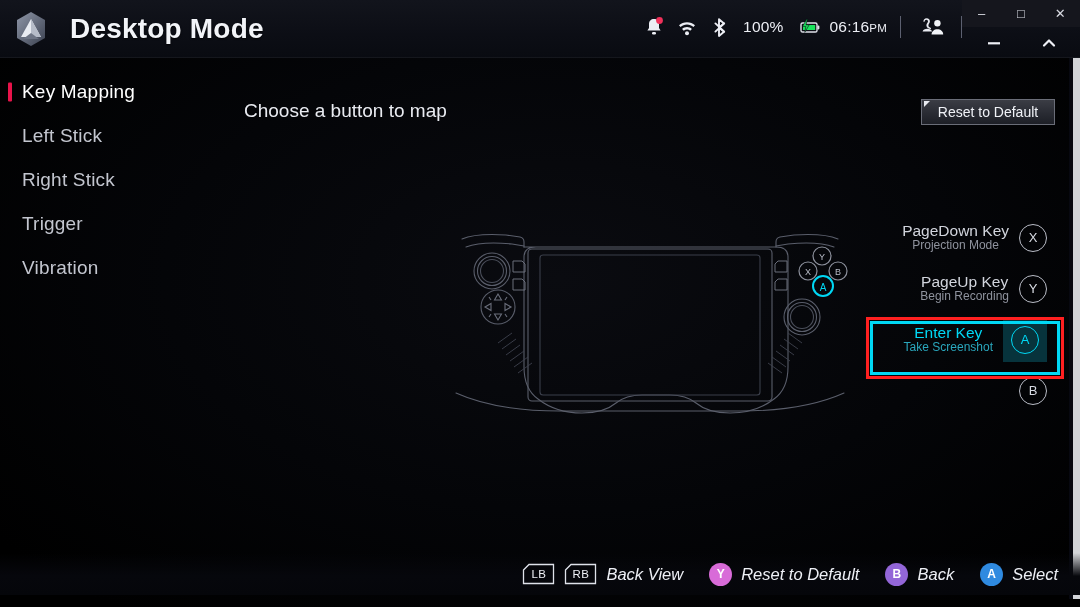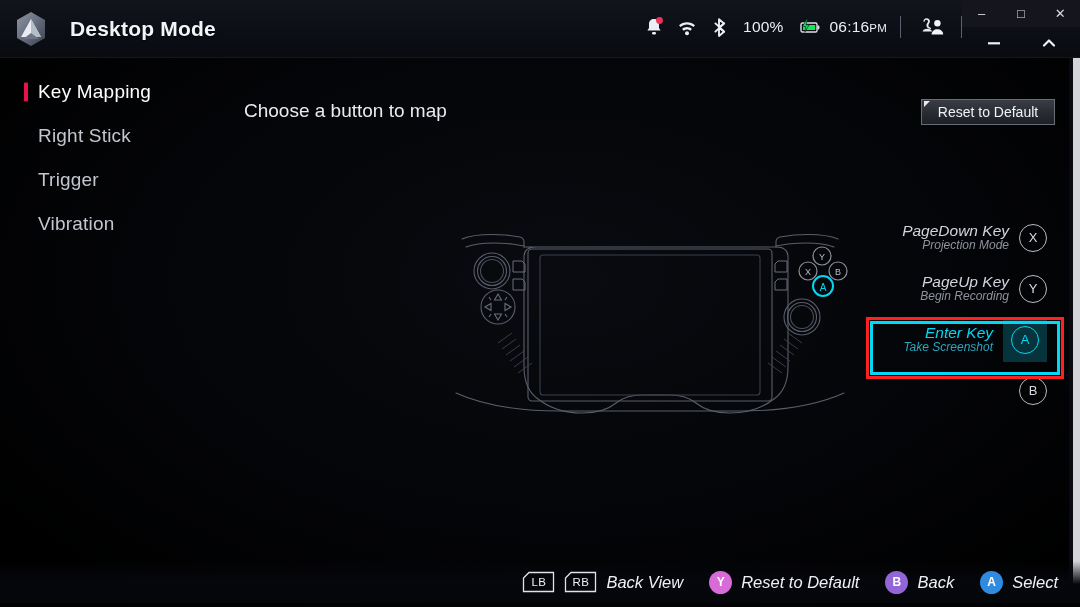--- a/index.html
+++ b/index.html
@@ -26,21 +26,21 @@
   }
   #titlebar::after {
     content: ""; position: absolute; left: 0; right: 0; bottom: 0;
     height: 1px; background: rgba(255,255,255,0.05);
   }
   .app-logo {
     margin-left: 14px; width: 34px; height: 38px; position: relative; flex: 0 0 auto;
   }
   .app-title {
     margin-left: 22px;
-    font-size: 21px; font-weight: bold; color: #f2f4f8;
+    font-size: 28px; font-weight: bold; color: #f2f4f8;
     letter-spacing: .2px;
     text-shadow: 0 1px 2px rgba(0,0,0,.8);
   }
   
   .status {
     position: absolute; right: 118px; top: 0; height: 53px;
     display: flex; align-items: center; gap: 13px;
     color: #e8eaf0;
   }
   .st-ico { width: 20px; height: 22px; position: relative; display:block; }
@@ -71,21 +71,21 @@
   #edge-strip {
     position: absolute; right: 0; top: 58px; width: 7px; height: 541px;
     background: #d2d4d8;
   }
   #edge-strip-in {
     position: absolute; right: 7px; top: 58px; width: 4px; height: 541px;
     background: #070810;
   }
 
   
-  #sidebar { position: absolute; left: 16px; top: 70px; width: 210px; }
+  #sidebar { position: absolute; left: 0; top: 70px; width: 210px; }
   .side-item {
     position: relative; height: 44px; display: flex; align-items: center;
     padding-left: 22px; color: #c3c6cf; font-size: 19px; letter-spacing: .2px;
   }
   .side-item.active { color: #ffffff; }
   .side-item .bar {
     position: absolute; left: 8px; top: 50%; transform: translateY(-50%);
     width: 4px; height: 19px; background: #e8134a; border-radius: 1px; display: none;
   }
   .side-item.active .bar { display: block; }
@@ -110,21 +110,21 @@
   
   #controller { position: absolute; left: 440px; top: 225px; width: 420px; height: 200px; }
 
   
   #keylist { position: absolute; left: 850px; top: 212px; width: 215px; }
   .krow {
     position: relative; height: 51px;
     display: flex; align-items: center; justify-content: flex-end;
     gap: 10px; padding-right: 18px;
   }
-  .ktext { text-align: right; line-height: 1.12; font-style: italic; }
+  .ktext { text-align: center; line-height: 1.12; }
   .ktext .kmain { font-size: 15.5px; color: #d2d5dd; white-space: nowrap; }
   .ktext .ksub  { font-size: 12px; color: #8f939e; white-space: nowrap; }
   .kbtn {
     width: 28px; height: 28px; border-radius: 50%;
     border: 1.6px solid #b9bcc6; color: #d7dae2;
     display: flex; align-items: center; justify-content: center;
     font-size: 13px; flex: 0 0 auto;
   }
   
   .krow.selected .ktext .kmain { color: #00d8f5; }
@@ -141,21 +141,21 @@
     position: absolute; left: 866px; top: 317px; width: 198px; height: 62px;
     border: 3px solid #ff2020; pointer-events: none;
   }
   #sel-frame-in {
     position: absolute; left: 870px; top: 321px; width: 190px; height: 54px;
     border: 3px solid #00d8f5; pointer-events: none;
   }
 
   
   #bottombar {
-    position: absolute; left: 0; bottom: 4px; width: 1080px; height: 42px;
+    position: absolute; left: 0; bottom: 12px; width: 1080px; height: 42px;
     display: flex; align-items: center; justify-content: flex-end;
     padding-right: 22px; gap: 26px;
     background: linear-gradient(180deg, rgba(8,9,14,0) 0%, #06070c 55%, #05060a 100%);
   }
   .bgroup { display: flex; align-items: center; gap: 9px; }
   .bgroup .blabel { color: #eef0f6; font-size: 16.5px; font-style: italic; }
   .shoulder {
     width: 33px; height: 22px; position: relative;
     display: flex; align-items: center; justify-content: center;
     color: #eef0f6; font-size: 11.5px; letter-spacing: .3px;
@@ -255,20 +255,24 @@
   <div id="edge-strip-in"></div>
   <div id="edge-strip"></div>
 
   <div id="sidebar">
     <div class="side-item active">
       <span class="bar"></span>
       <span>Key Mapping</span>
     </div>
     <div class="side-item">
 
+      <span>Left Stick</span>
+    </div>
+    <div class="side-item">
+
       <span>Right Stick</span>
     </div>
     <div class="side-item">
 
       <span>Trigger</span>
     </div>
     <div class="side-item">
 
       <span>Vibration</span>
     </div>

